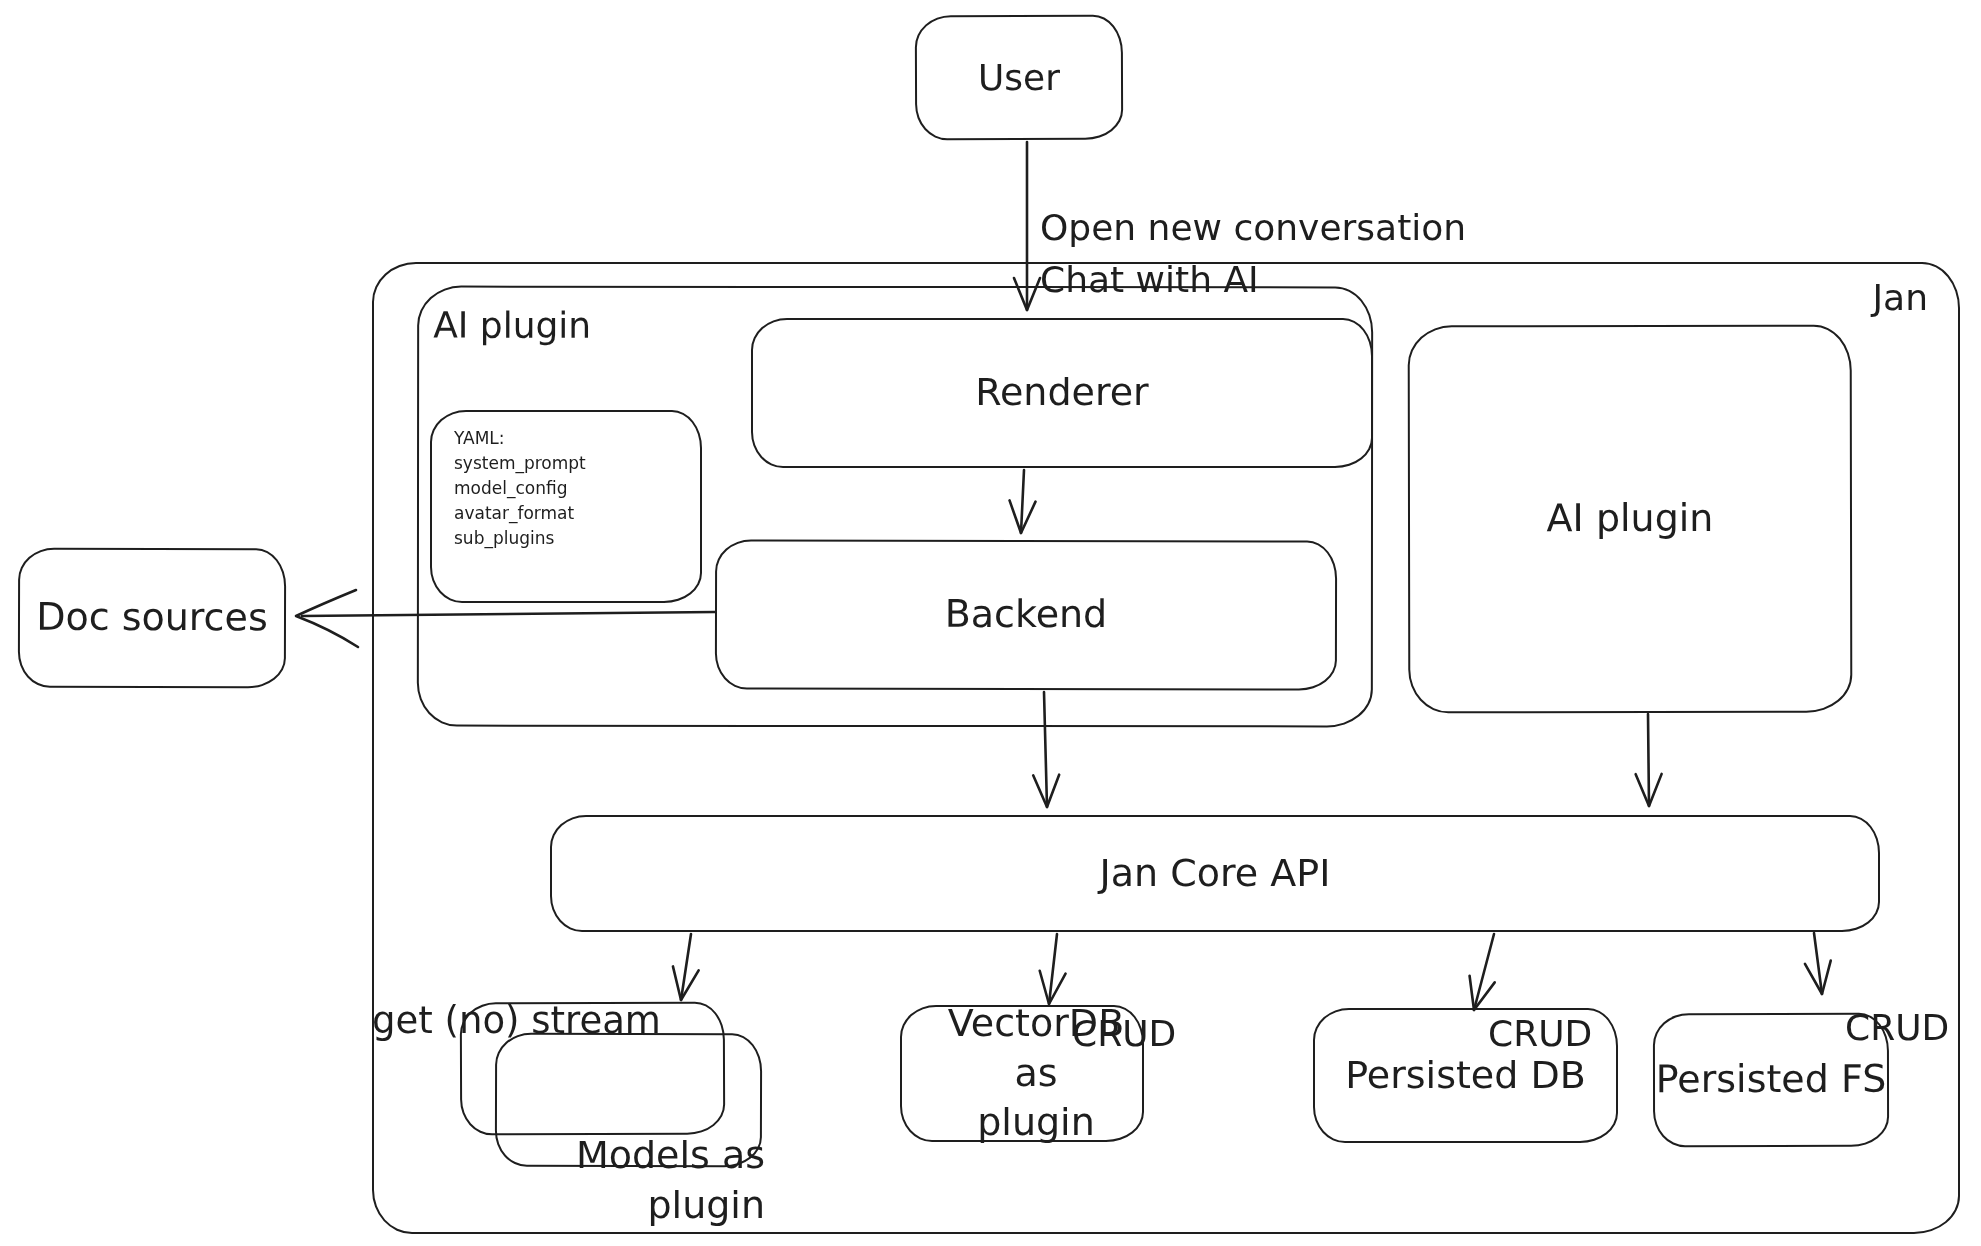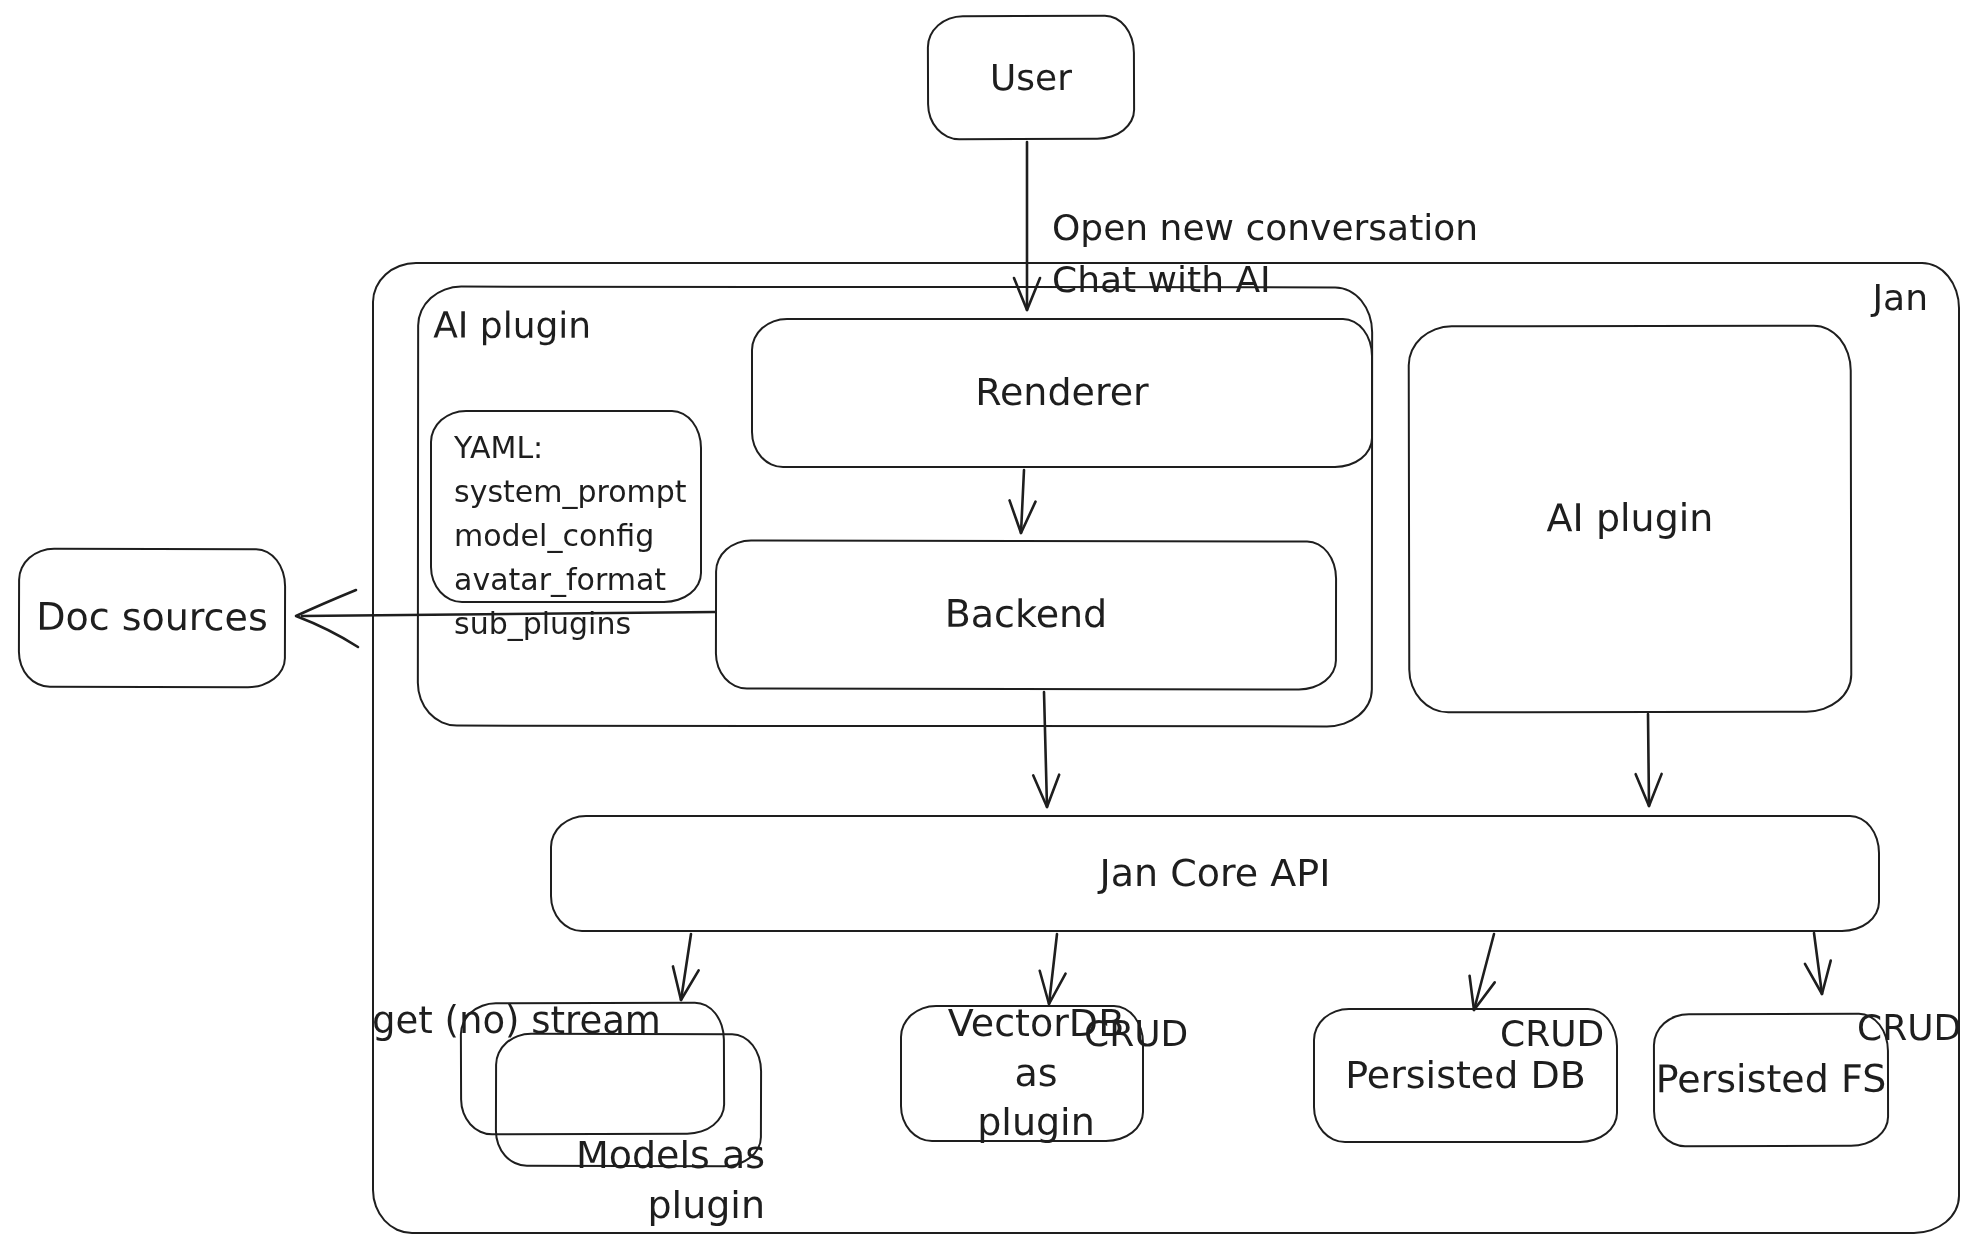--- a/index.html
+++ b/index.html
@@ -16,25 +16,25 @@
   }
   .r-md{border-radius:36px 30px 38px 32px / 32px 38px 30px 36px;}
   .r-lg{border-radius:44px 38px 46px 40px / 40px 46px 38px 44px;}
   .container-label{position:absolute;font-size:36px;}
   .corner-tr{top:12px;right:30px;}
   .corner-tl{top:16px;left:14px;}
   .edge-label{position:absolute;white-space:pre-line;line-height:1.45;}
   .pre{white-space:pre-line;}
   .note{
     align-items:flex-start;justify-content:flex-start;text-align:left;
-    font-size:30px;line-height:1.47;padding:14px 10px 0 22px;border-width:2.2px;
+    font-size:17px;line-height:1.47;padding:14px 10px 0 22px;border-width:2.2px;
   }
   svg.connectors{position:absolute;left:0;top:0;pointer-events:none;}
   svg.connectors path{stroke:#1e1e1e;stroke-width:2.6;fill:none;stroke-linecap:round;stroke-linejoin:round;}
-  .t36{font-size:36px;margin-left:12px;} .t38{font-size:38px;}
+  .t36{font-size:36px;} .t38{font-size:38px;}
 </style>
 </head>
 <body>
 
 <div class="node r-lg" style="left:372px;top:262px;width:1588px;height:972px;">
   <span class="container-label corner-tr">Jan</span>
 </div>
 
 <div class="node r-lg" style="left:417px;top:286px;width:956px;height:441px;transform:rotate(0.05deg);">
   <span class="container-label corner-tl">AI plugin</span>

